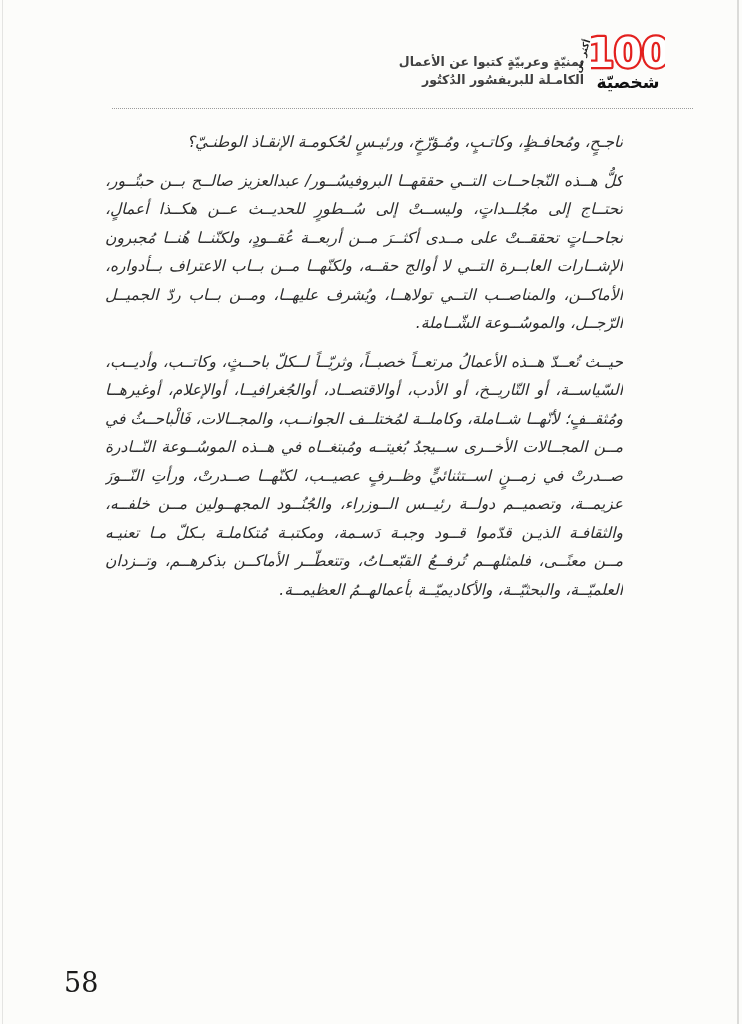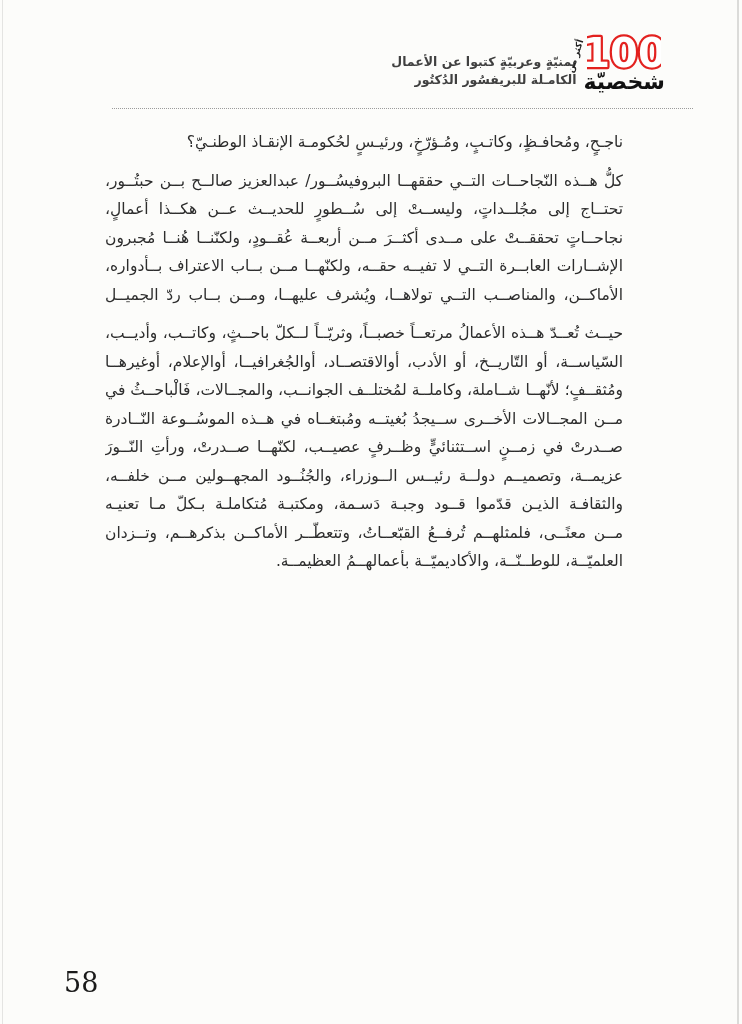--- a/index.html
+++ b/index.html
@@ -22,21 +22,21 @@
     flex-direction:row;          
     align-items:flex-end;
     justify-content:flex-start;
     margin:30px 77px 0 0;
     gap:7px;
   }
   .logo-wrap{position:relative; text-align:center; flex:0 0 auto;}
   .logo-number-svg{display:block;margin:0 auto;}
   .logo-word{
     font-weight:bold;
-    font-size:22px;
+    font-size:17px;
     line-height:26px;
     color:#111;
     margin-top:-5px;
     letter-spacing:0;
     white-space:nowrap;
   }
   .logo-rotated{
     position:absolute;
     top:14px;
     left:-26px;                 
@@ -63,20 +63,21 @@
     margin:13px 49px 0 112px;
     border-top:1px dotted #9b9b9b;
     height:0;
   }
 
   
   .body-text{
     margin:19px 119px 0 105px;
     color:#2d2d2d;
     font-size:15.5px;
+    font-style:italic;
   }
   .para{margin:0 0 10px 0;}
   .para:last-child{margin-bottom:0;}
   .line{
     direction:rtl;
     text-align:justify;
     text-align-last:justify;
     height:28.5px;
     line-height:28.5px;
     overflow:hidden;
@@ -124,30 +125,31 @@
   <div class="divider"></div>
 
   <div class="body-text">
       <div class="para">
         <div class="line last">ناجـحٍ، ومُحافـظٍ، وكاتـبٍ، ومُـؤرّخٍ، ورئيـسٍ لحُكومـة الإنقـاذ الوطنـيّ؟</div>
       </div>
       <div class="para">
         <div class="line">كلُّ هــذه النّجاحــات التــي حققهــا البروفيسُــور/ عبدالعزيز صالــح بــن حبتُــور،</div>
         <div class="line">تحتــاج إلى مجُلــداتٍ، وليســتْ إلى سُــطورٍ للحديــث عــن هكــذا أعمالٍ، وهكــذا</div>
         <div class="line">نجاحــاتٍ تحققــتْ على مــدى أكثــرَ مــن أربعــة عُقــودٍ، ولكنّنــا هُنــا مُجبرون على</div>
-        <div class="line">الإشــارات العابــرة التــي لا تفيــه حقــه، ولكنّهــا مــن بــاب الاعتراف بــأدواره،</div>
+        <div class="line">الإشــارات العابــرة التــي لا أوالج حقــه، ولكنّهــا مــن بــاب الاعتراف بــأدواره،</div>
         <div class="line">الأماكــن، والمناصــب التــي تولاهــا، ويُشرف عليهــا، ومــن بــاب ردّ الجميــل لهــذا</div>
+        <div class="line last">الرّجــل، والموسُــوعة الشّــاملة.</div>
       </div>
       <div class="para">
         <div class="line">حيــث تُعــدّ هــذه الأعمالُ مرتعــاً خصبــاً، وثريّــاً لــكلّ باحــثٍ، وكاتــب، وأديــب،</div>
         <div class="line">السّياســة، أو التّاريــخ، أو الأدب، أوالاقتصــاد، أوالجُغرافيــا، أوالإعلام، أوغيرهــا</div>
         <div class="line">ومُثقــفٍ؛ لأنّهــا شــاملة، وكاملــة لمُختلــف الجوانــب، والمجــالات، فَالْباحــثُ في</div>
         <div class="line">مــن المجــالات الأخــرى ســيجدُ بُغيتــه ومُبتغــاه في هــذه الموسُــوعة النّــادرة التــي</div>
         <div class="line">صــدرتْ في زمــنٍ اســتثنائيٍّ وظــرفٍ عصيــب، لكنّهــا صــدرتْ، ورأتِ النّــورَ بفضــل</div>
         <div class="line">عزيمــة، وتصميــم دولــة رئيــس الــوزراء، والجُنُــود المجهــولين مــن خلفــه، ســواءٌ</div>
         <div class="line">والثقافـة الذيـن قدّموا قــود وجبـة دَسـمة، ومكتبـة مُتكاملـة بـكلّ مـا تعنيـه الكلمـة</div>
         <div class="line">مــن معنًــى، فلمثلهــم تُرفــعُ القبّعــاتُ، وتتعطّــر الأماكــن بذكرهــم، وتــزدان المراكــزُ</div>
-        <div class="line last">العلميّــة، للوطــنّــة، والأكاديميّــة بأعمالهــمُ العظيمــة.</div>
+        <div class="line last">العلميّــة، والبحثيّــة، والأكاديميّــة بأعمالهــمُ العظيمــة.</div>
       </div>
     </div>
 
   <div class="page-number">58</div>
 </div>
 
 </body></html>

